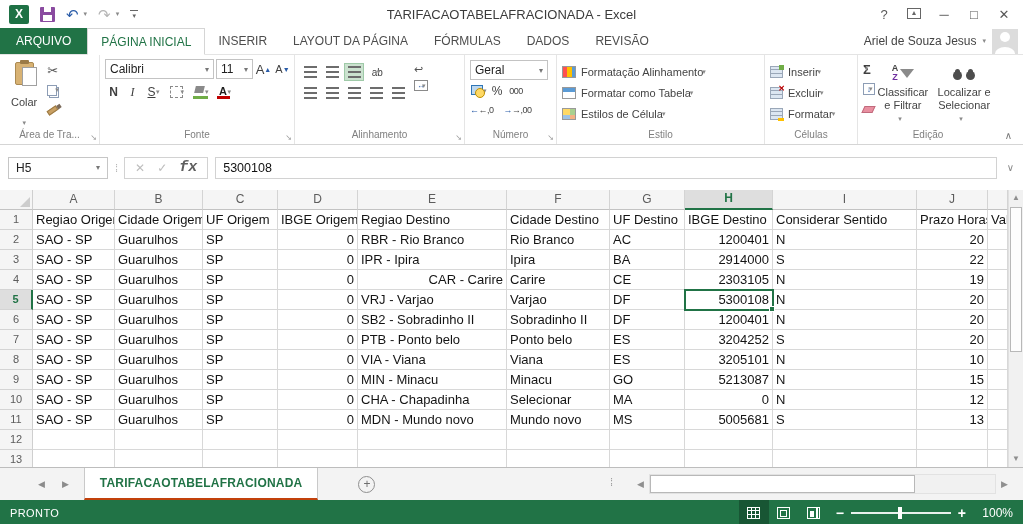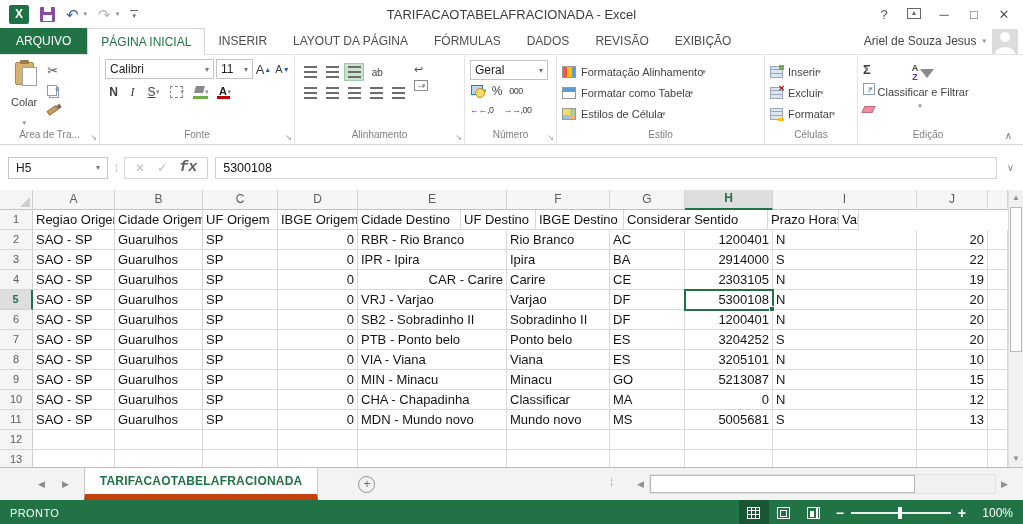--- a/index.html
+++ b/index.html
@@ -135,21 +135,21 @@
   .fill-handle { position:absolute; right:-3px; bottom:-3px; width:6px; height:6px; background:#217346; border:1px solid #fff; }
 
   .vscroll { position:absolute; right:0; top:0; width:15px; height:277px; background:#f1f1f1; border-left:1px solid #e0e0e0; }
   .vs-btn { position:absolute; left:0; width:100%; height:16px; color:#8f8f8f; font-size:8px; text-align:center; line-height:16px; }
   .vs-up { top:0; } .vs-down { bottom:0; }
   .vs-thumb { position:absolute; top:17px; left:1px; right:1px; height:145px; background:#fdfdfd; border:1px solid #b8b8b8; }
 
   
   .tabstrip { height:33px; background:#f3f3f3; border-top:1px solid #bdbdbd; position:relative; display:flex; align-items:stretch; }
   .nav-arrows { display:flex; align-items:center; gap:17px; padding:0 15px 0 38px; color:#8b8b8b; font-size:9px; }
-  .sheet-tab { background:#fff; border-left:1px solid #c9c9c9; border-right:1px solid #c9c9c9; border-bottom:6px solid #c2410c; display:flex; align-items:center; padding:0 15px; color:#217346; font-weight:bold; font-size:12px; letter-spacing:.2px; }
+  .sheet-tab { background:#fff; border-left:1px solid #c9c9c9; border-right:1px solid #c9c9c9; border-bottom:2px solid #c2410c; display:flex; align-items:center; padding:0 15px; color:#217346; font-weight:bold; font-size:12px; letter-spacing:.2px; }
   .addsheet { width:17px; height:17px; border:1px solid #8f8f8f; border-radius:50%; color:#6e6e6e; font-size:12px; line-height:14px; text-align:center; align-self:center; margin-left:40px; }
   .hs-divider { position:absolute; left:610px; top:8px; color:#a0a0a0; font-size:11px; }
   .hscroll { position:absolute; left:632px; right:10px; top:6px; height:20px; display:flex; align-items:stretch; }
   .hs-btn { width:17px; color:#8f8f8f; font-size:9px; display:flex; align-items:center; justify-content:center; }
   .hs-track { flex:1; position:relative; background:#f1f1f1; border:1px solid #e2e2e2; }
   .hs-thumb { position:absolute; left:0; top:0; bottom:0; width:265px; background:#fff; border:1px solid #b8b8b8; }
 
   
   .statusbar { height:25px; background:#217346; color:#fff; display:flex; align-items:center; position:relative; }
   .sb-mode { padding-left:10px; font-size:11px; letter-spacing:.4px; }
@@ -195,21 +195,20 @@
 </div>
 
 <div class="tabrow">
   <div class="file-tab">ARQUIVO</div>
   <div class="rtab active">PÁGINA INICIAL</div>
   <div class="rtab">INSERIR</div>
   <div class="rtab">LAYOUT DA PÁGINA</div>
   <div class="rtab">FÓRMULAS</div>
   <div class="rtab">DADOS</div>
   <div class="rtab">REVISÃO</div>
-  <div class="rtab">EXIBIÇÃO</div>
   <div class="userbox">
     <span>Ariel de Souza Jesus</span>
     <span class="dd-sm">▾</span>
     <span class="avatar"></span>
   </div>
 </div>
 
 <div class="ribbon">
 
   <div class="rgroup" style="width:100px">
@@ -411,20 +410,25 @@
             <span class="eraser-ic"></span>
             <span class="dd-sm">▾</span>
           </span>
       </div>
       <div class="edit-big">
         <span class="sort-ic">
           <span class="az"><span>A</span><br><span class="z">Z</span></span>
           <span class="funnel"></span>
         </span>
         <span>Classificar e Filtrar</span>
+          <span class="dd-sm">▾</span>
+      </div>
+      <div class="edit-big">
+        <span class="binoc"></span>
+        <span>Localizar e Selecionar</span>
           <span class="dd-sm">▾</span>
       </div>
     </div>
     <div class="rg-label">Edição</div>
   </div>
 
   <span class="ribbon-collapse">∧</span>
 </div>
 
 <div class="fbar">
@@ -460,20 +464,21 @@
         <div class="ch" style="width: 71px;">J</div>
         <div class="ch" style="width: 20px;"></div>
       </div>
     <div id="grid-rows">
         <div class="grow">
           <div class="rh">1</div>
           <div class="cell" style="width: 82px; text-align: left;">Regiao Origem</div>
           <div class="cell" style="width: 88px; text-align: left;">Cidade Origem</div>
           <div class="cell" style="width: 75px; text-align: left;">UF Origem</div>
           <div class="cell" style="width: 80px; text-align: left;">IBGE Origem</div>
+          <div class="cell" style="width: 149px; text-align: left;">Regiao Destino</div>
           <div class="cell" style="width: 103px; text-align: left;">Cidade Destino</div>
           <div class="cell" style="width: 75px; text-align: left;">UF Destino</div>
           <div class="cell" style="width: 88px; text-align: left;">IBGE Destino</div>
           <div class="cell" style="width: 144px; text-align: left;">Considerar Sentido</div>
           <div class="cell" style="width: 71px; text-align: left;">Prazo Horas</div>
           <div class="cell" style="width: 20px; text-align: left;">Val</div>
         </div>
         <div class="grow">
           <div class="rh">2</div>
           <div class="cell" style="width: 82px; text-align: left;">SAO - SP</div>
@@ -586,21 +591,21 @@
           <div class="cell" style="width: 71px; text-align: right;">15</div>
           <div class="cell" style="width: 20px; text-align: left;"></div>
         </div>
         <div class="grow">
           <div class="rh">10</div>
           <div class="cell" style="width: 82px; text-align: left;">SAO - SP</div>
           <div class="cell" style="width: 88px; text-align: left;">Guarulhos</div>
           <div class="cell" style="width: 75px; text-align: left;">SP</div>
           <div class="cell" style="width: 80px; text-align: right;">0</div>
           <div class="cell" style="width: 149px; text-align: left;">CHA - Chapadinha</div>
-          <div class="cell" style="width: 103px; text-align: left;">Classificar</div>
+          <div class="cell" style="width: 103px; text-align: left;">Selecionar</div>
           <div class="cell" style="width: 75px; text-align: left;">MA</div>
           <div class="cell" style="width: 88px; text-align: right;">0</div>
           <div class="cell" style="width: 144px; text-align: left;">N</div>
           <div class="cell" style="width: 71px; text-align: right;">12</div>
           <div class="cell" style="width: 20px; text-align: left;"></div>
         </div>
         <div class="grow">
           <div class="rh">11</div>
           <div class="cell" style="width: 82px; text-align: left;">SAO - SP</div>
           <div class="cell" style="width: 88px; text-align: left;">Guarulhos</div>

